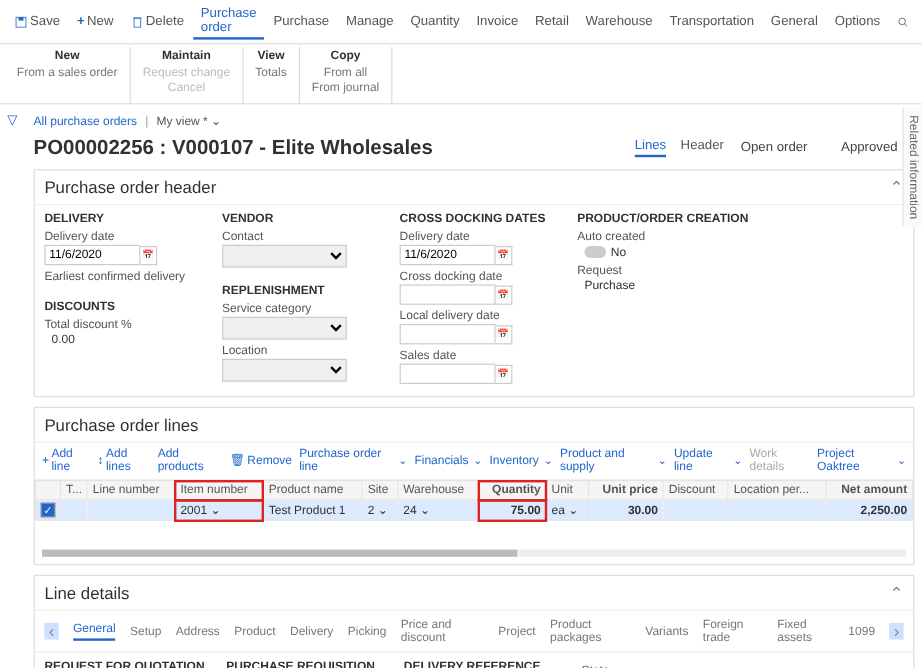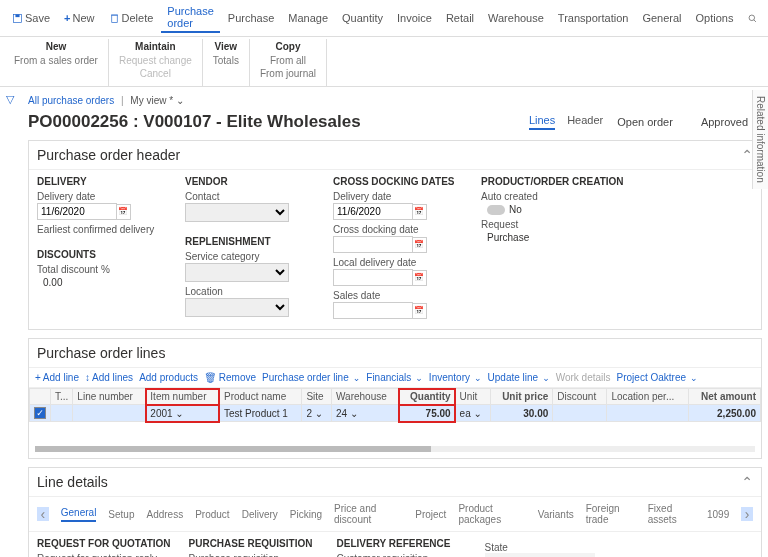--- a/index.html
+++ b/index.html
@@ -233,20 +233,21 @@
         <span>Purchase order lines</span>
       </div>
     <div class="lines-toolbar">
       <span class="titem">+ <span>Add line</span></span>
       <span class="titem">↕ <span>Add lines</span></span>
       <span class="titem">Add products</span>
       <span class="titem">🗑 <span>Remove</span></span>
       <span class="titem chev">Purchase order line</span>
       <span class="titem chev">Financials</span>
       <span class="titem chev">Inventory</span>
+      <span class="titem chev">Product and supply</span>
       <span class="titem chev">Update line</span>
       <span class="titem disabled">Work details</span>
       <span class="titem chev">Project Oaktree</span>
     </div>
     <table class="grid">
       <thead>
           <tr>
         <th style="width:14px"></th>
         <th style="width:18px">T...</th>
         <th>Line number</th>

